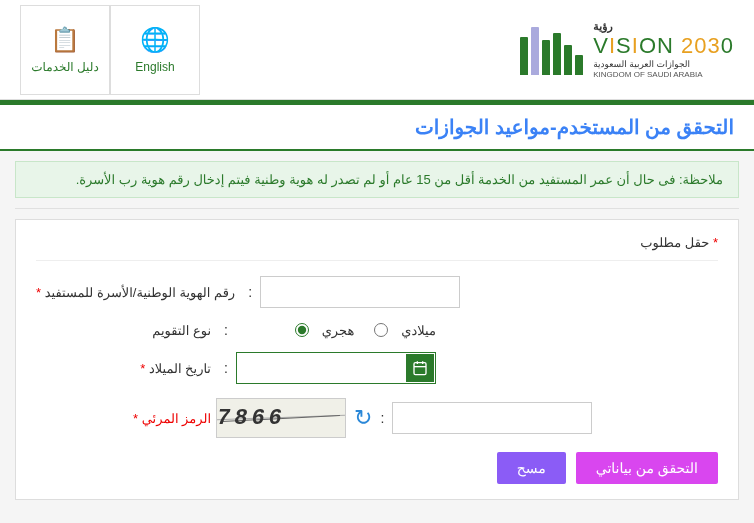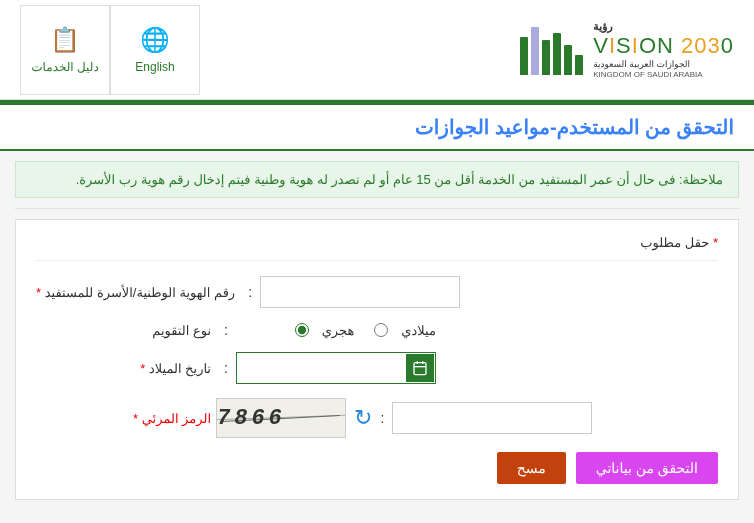--- a/index.html
+++ b/index.html
@@ -292,21 +292,21 @@
       background: #d946ef;
       color: white;
       border: none;
       padding: 8px 20px;
       font-size: 14px;
       cursor: pointer;
       border-radius: 2px;
       font-family: Arial, Tahoma, sans-serif;
     }
     .btn-clear {
-      background: #c2410c;
+      background: #8b5cf6;
       color: white;
       border: none;
       padding: 8px 20px;
       font-size: 14px;
       cursor: pointer;
       border-radius: 2px;
       font-family: Arial, Tahoma, sans-serif;
     }
 
     

